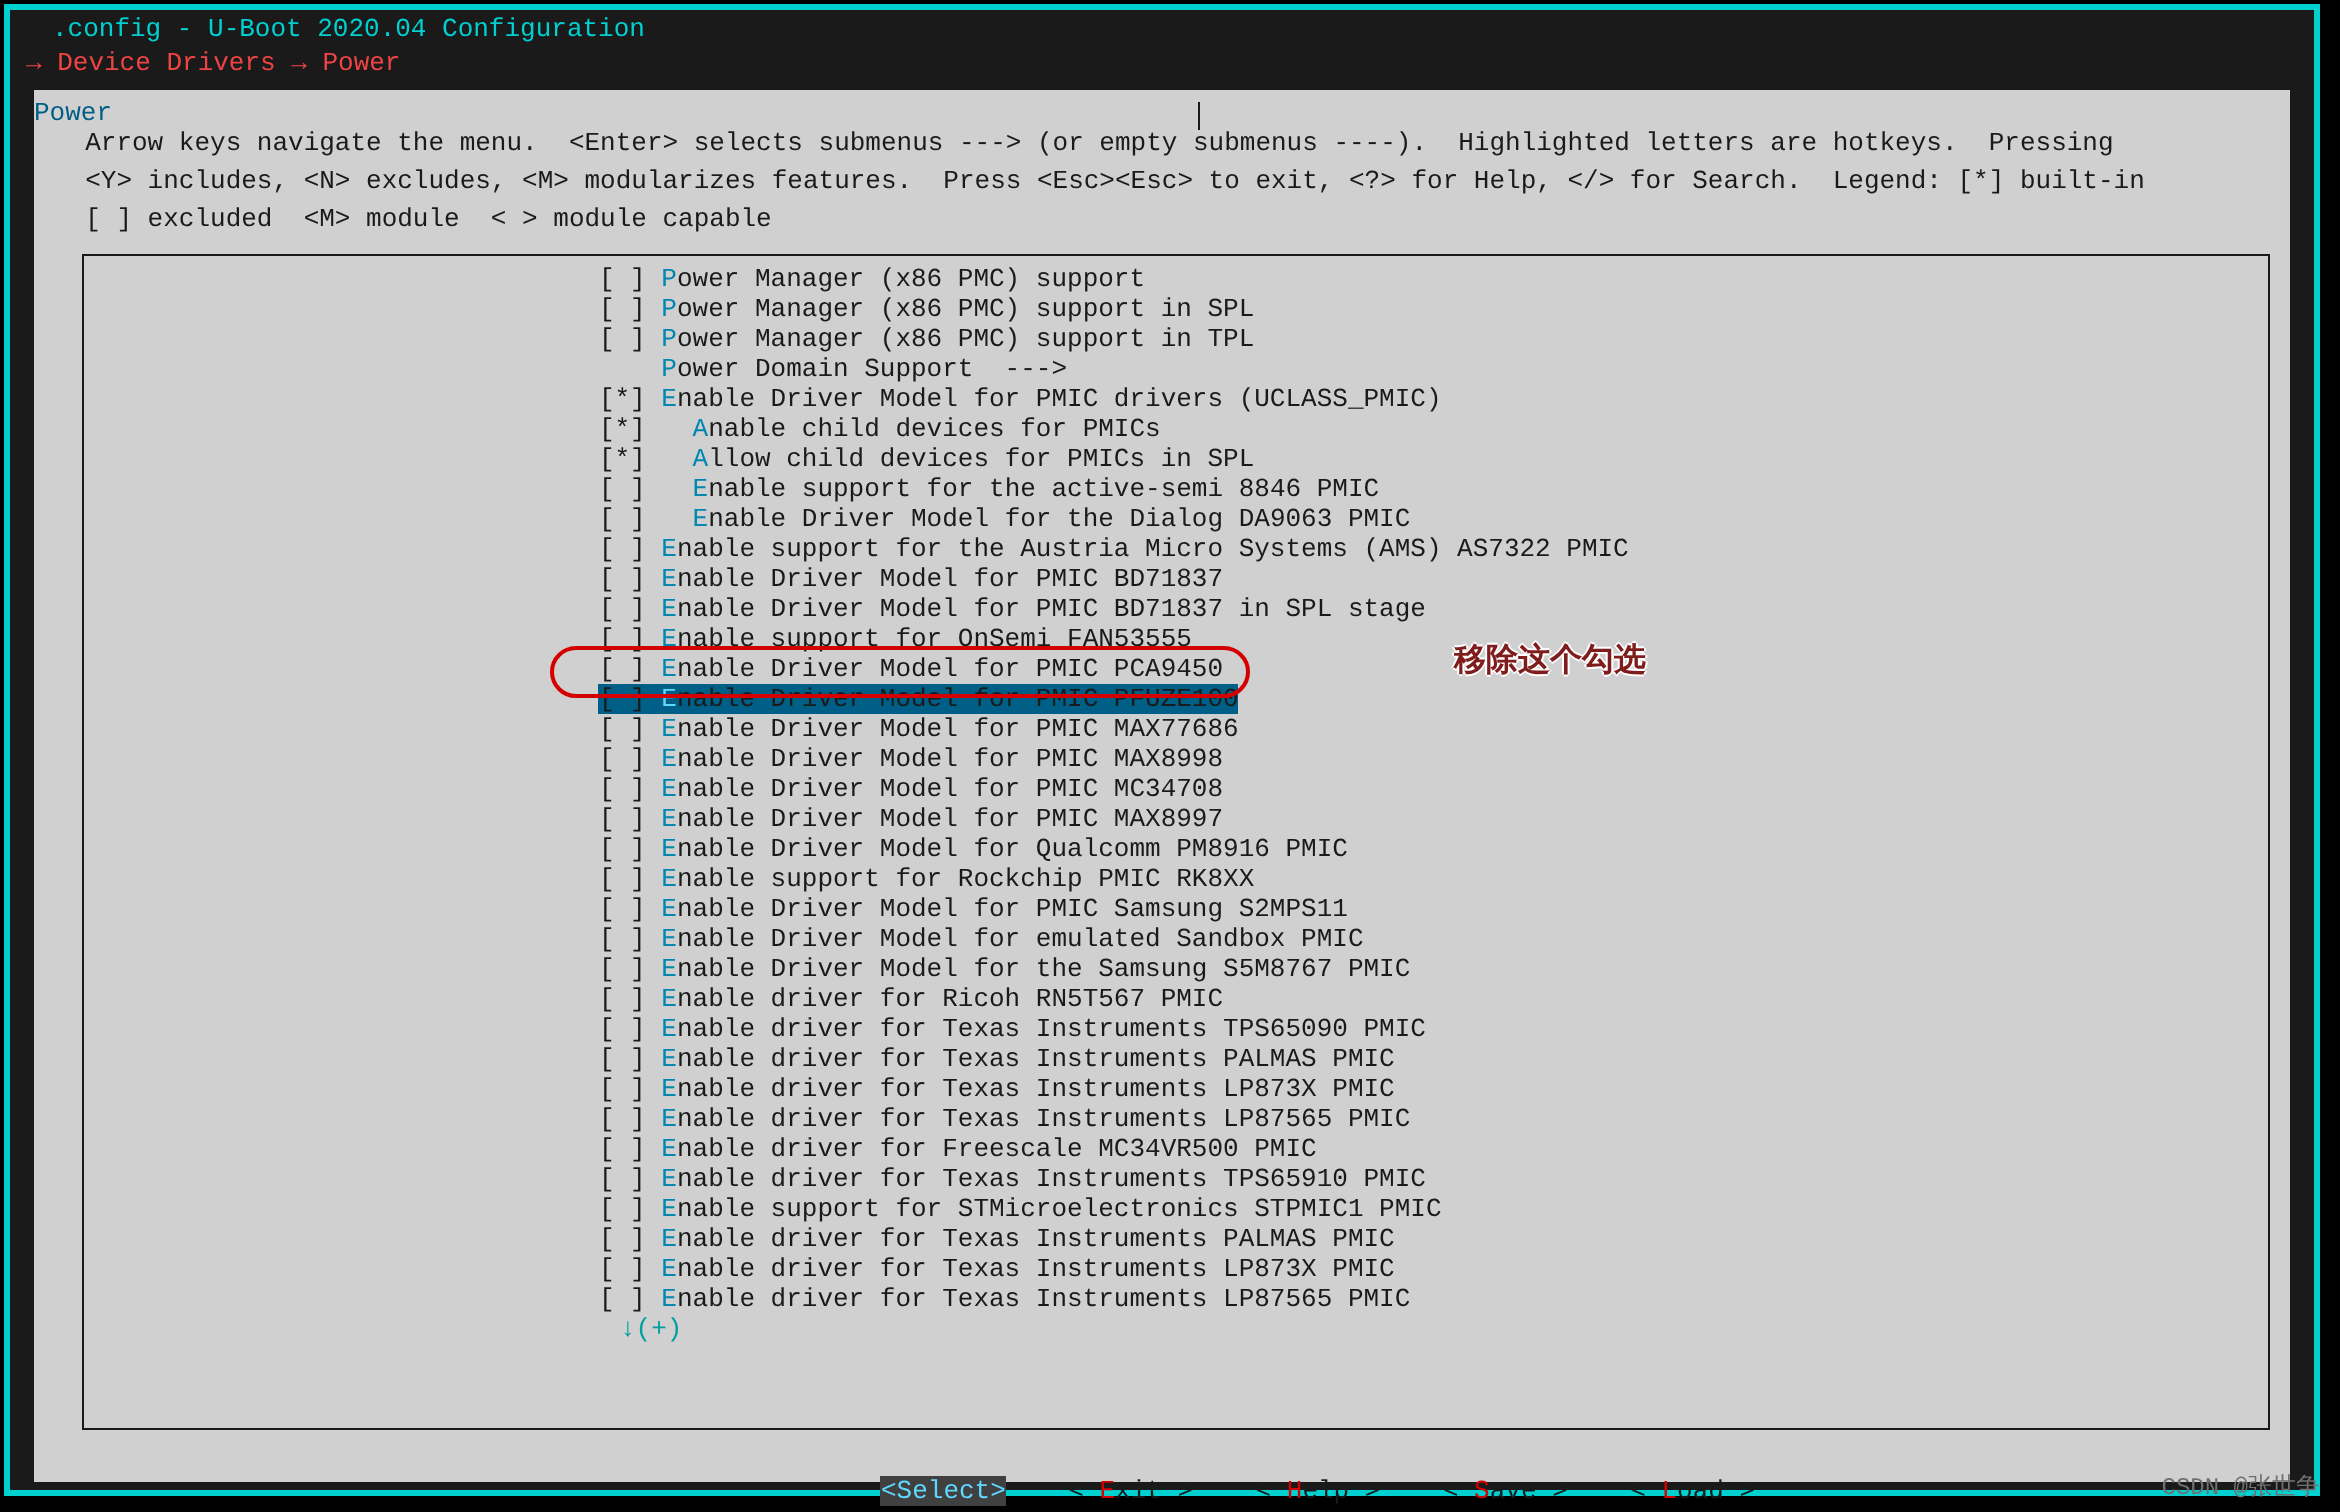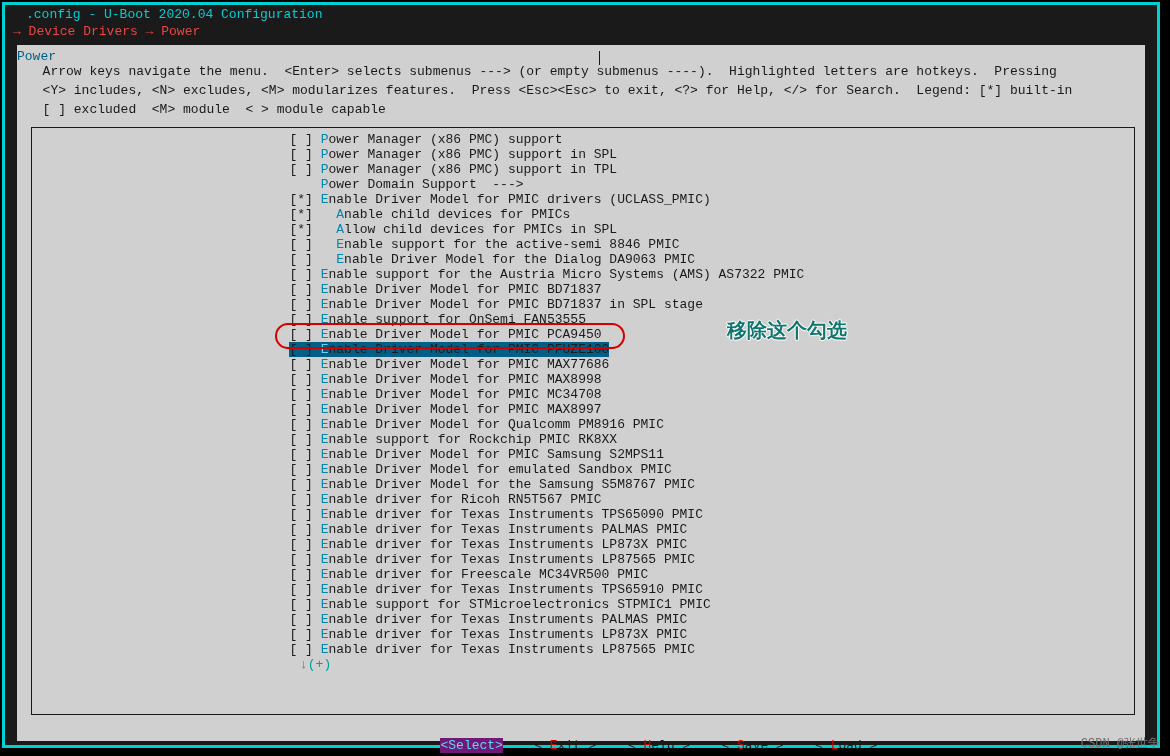--- a/index.html
+++ b/index.html
@@ -43,21 +43,21 @@
   .section-title {
     text-align: left;
     color: #005f87;
   }
   .help-text {
     padding: 0 24px 4px 10px;
     color: #1a1a1a;
     white-space: pre;
   }
   .frame {
-    margin: 6px 10px 0 14px;
+    margin: 6px 10px 0 24px;
     border: 1px solid #1a1a1a;
     padding: 4px 0 8px 0;
     height: 588px;
     overflow: hidden;
   }
   .menu-list {
     padding-left: 0;
   }
   .row {
     white-space: pre;
@@ -74,35 +74,35 @@
   .more { color: #00a0a0; padding-left: 268px; }
 
   .annot-ellipse {
     position: absolute;
     border: 2px solid #d40000;
     border-radius: 50% / 50%;
     pointer-events: none;
   }
   .annot-text {
     position: absolute;
-    color: #0f766e;
+    color: #7f1d1d;
     font-weight: bold;
-    font-size: 20px;
+    font-size: 16px;
     text-shadow: -1px 0 #fff, 1px 0 #fff, 0 -1px #fff, 0 1px #fff;
     pointer-events: none;
     font-family: "Microsoft YaHei", sans-serif;
   }
 
   .button-bar {
     text-align: center;
     margin-top: 8px;
     white-space: pre;
   }
   .btn-sel {
-    background: #701a75;
+    background: #404040;
     color: #5fd7ff;
   }
   .btn-hot { color: #d40000; }
 
   .watermark {
     position: absolute;
     bottom: 4px;
     right: 10px;
     color: #707070;
     font-size: 12px;

